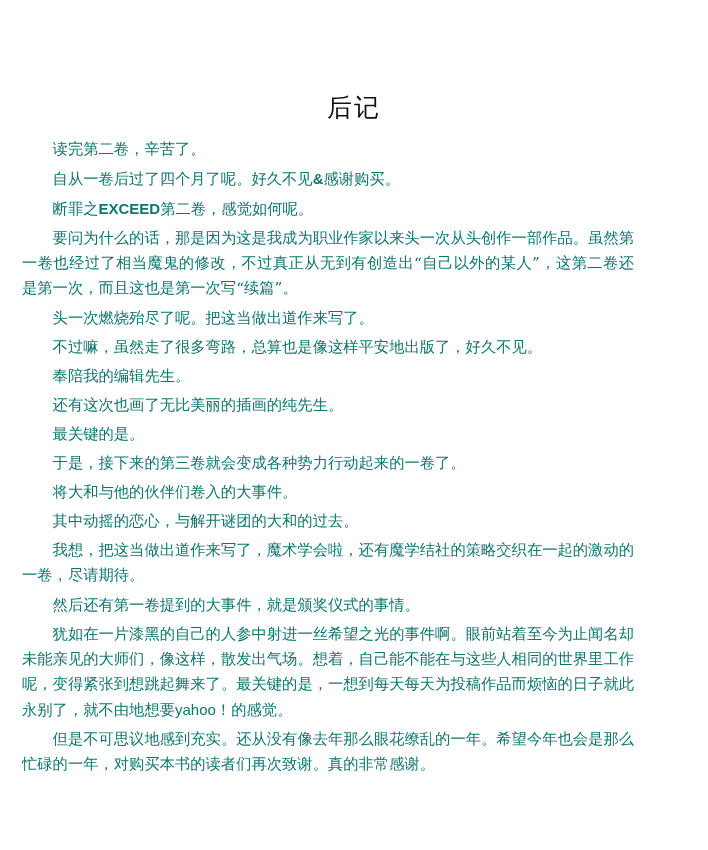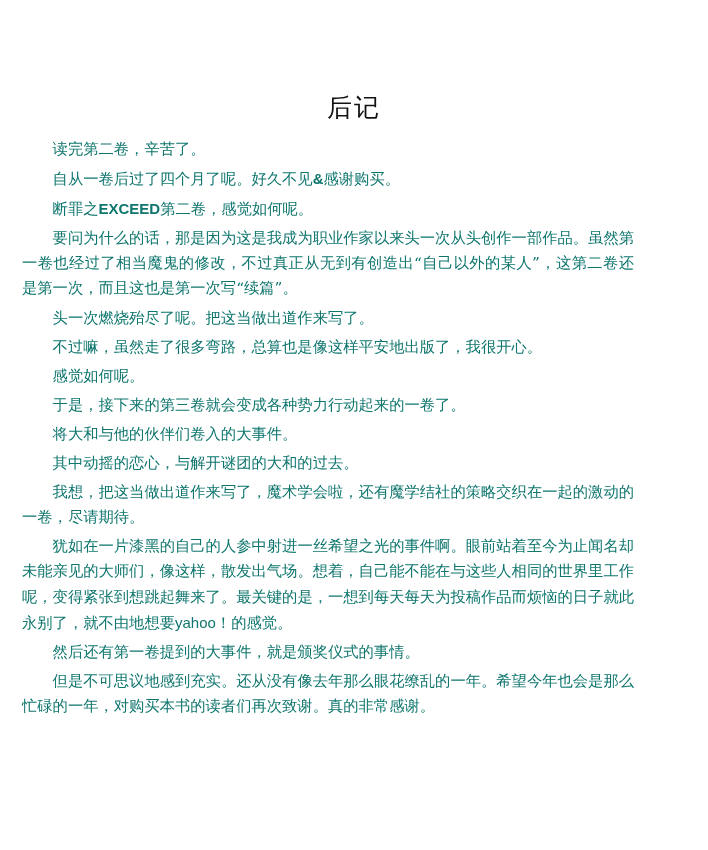--- a/index.html
+++ b/index.html
@@ -78,24 +78,26 @@
 <div class="page" style="background: rgb(255, 255, 255);">
 
   <h1 class="doc-title">后记</h1>
 
   <div class="body-text" style="color: rgb(28, 28, 28);">
       <p class="para"><span>读完第二卷，辛苦了。</span></p>
       <p class="para"><span>自从一卷后过了四个月了呢。好久不见</span><span class="latin-b">&amp;</span><span>感谢购买。</span></p>
       <p class="para"><span>断罪之</span><span class="latin-b">EXCEED</span><span>第二卷，感觉如何呢。</span></p>
       <p class="para"><span>要问为什么的话，那是因为这是我成为职业作家以来头一次从头创作一部作品。虽然第一卷也经过了相当魔鬼的修改，不过真正从无到有创造出“自己以外的某人”，这第二卷还是第一次，而且这也是第一次写“续篇”。</span></p>
       <p class="para"><span>头一次燃烧殆尽了呢。把这当做出道作来写了。</span></p>
-      <p class="para"><span>不过嘛，虽然走了很多弯路，总算也是像这样平安地出版了，我很开心。</span></p>
-      <p class="para"><span>感觉如何呢。</span></p>
+      <p class="para"><span>不过嘛，虽然走了很多弯路，总算也是像这样平安地出版了，好久不见。</span></p>
+      <p class="para"><span>奉陪我的编辑先生。</span></p>
+      <p class="para"><span>还有这次也画了无比美丽的插画的纯先生。</span></p>
+      <p class="para"><span>最关键的是。</span></p>
       <p class="para"><span>于是，接下来的第三卷就会变成各种势力行动起来的一卷了。</span></p>
       <p class="para"><span>将大和与他的伙伴们卷入的大事件。</span></p>
       <p class="para"><span>其中动摇的恋心，与解开谜团的大和的过去。</span></p>
       <p class="para"><span>我想，把这当做出道作来写了，魔术学会啦，还有魔学结社的策略交织在一起的激动的一卷，尽请期待。</span></p>
+      <p class="para"><span>然后还有第一卷提到的大事件，就是颁奖仪式的事情。</span></p>
       <p class="para"><span>犹如在一片漆黑的自己的人参中射进一丝希望之光的事件啊。眼前站着至今为止闻名却未能亲见的大师们，像这样，散发出气场。想着，自己能不能在与这些人相同的世界里工作呢，变得紧张到想跳起舞来了。最关键的是，一想到每天每天为投稿作品而烦恼的日子就此永别了，就不由地想要</span><span class="latin">yahoo</span><span>！的感觉。</span></p>
-      <p class="para"><span>然后还有第一卷提到的大事件，就是颁奖仪式的事情。</span></p>
       <p class="para"><span>但是不可思议地感到充实。还从没有像去年那么眼花缭乱的一年。希望今年也会是那么忙碌的一年，对购买本书的读者们再次致谢。真的非常感谢。</span></p>
     </div>
 
 </div>
 
 </body></html>

